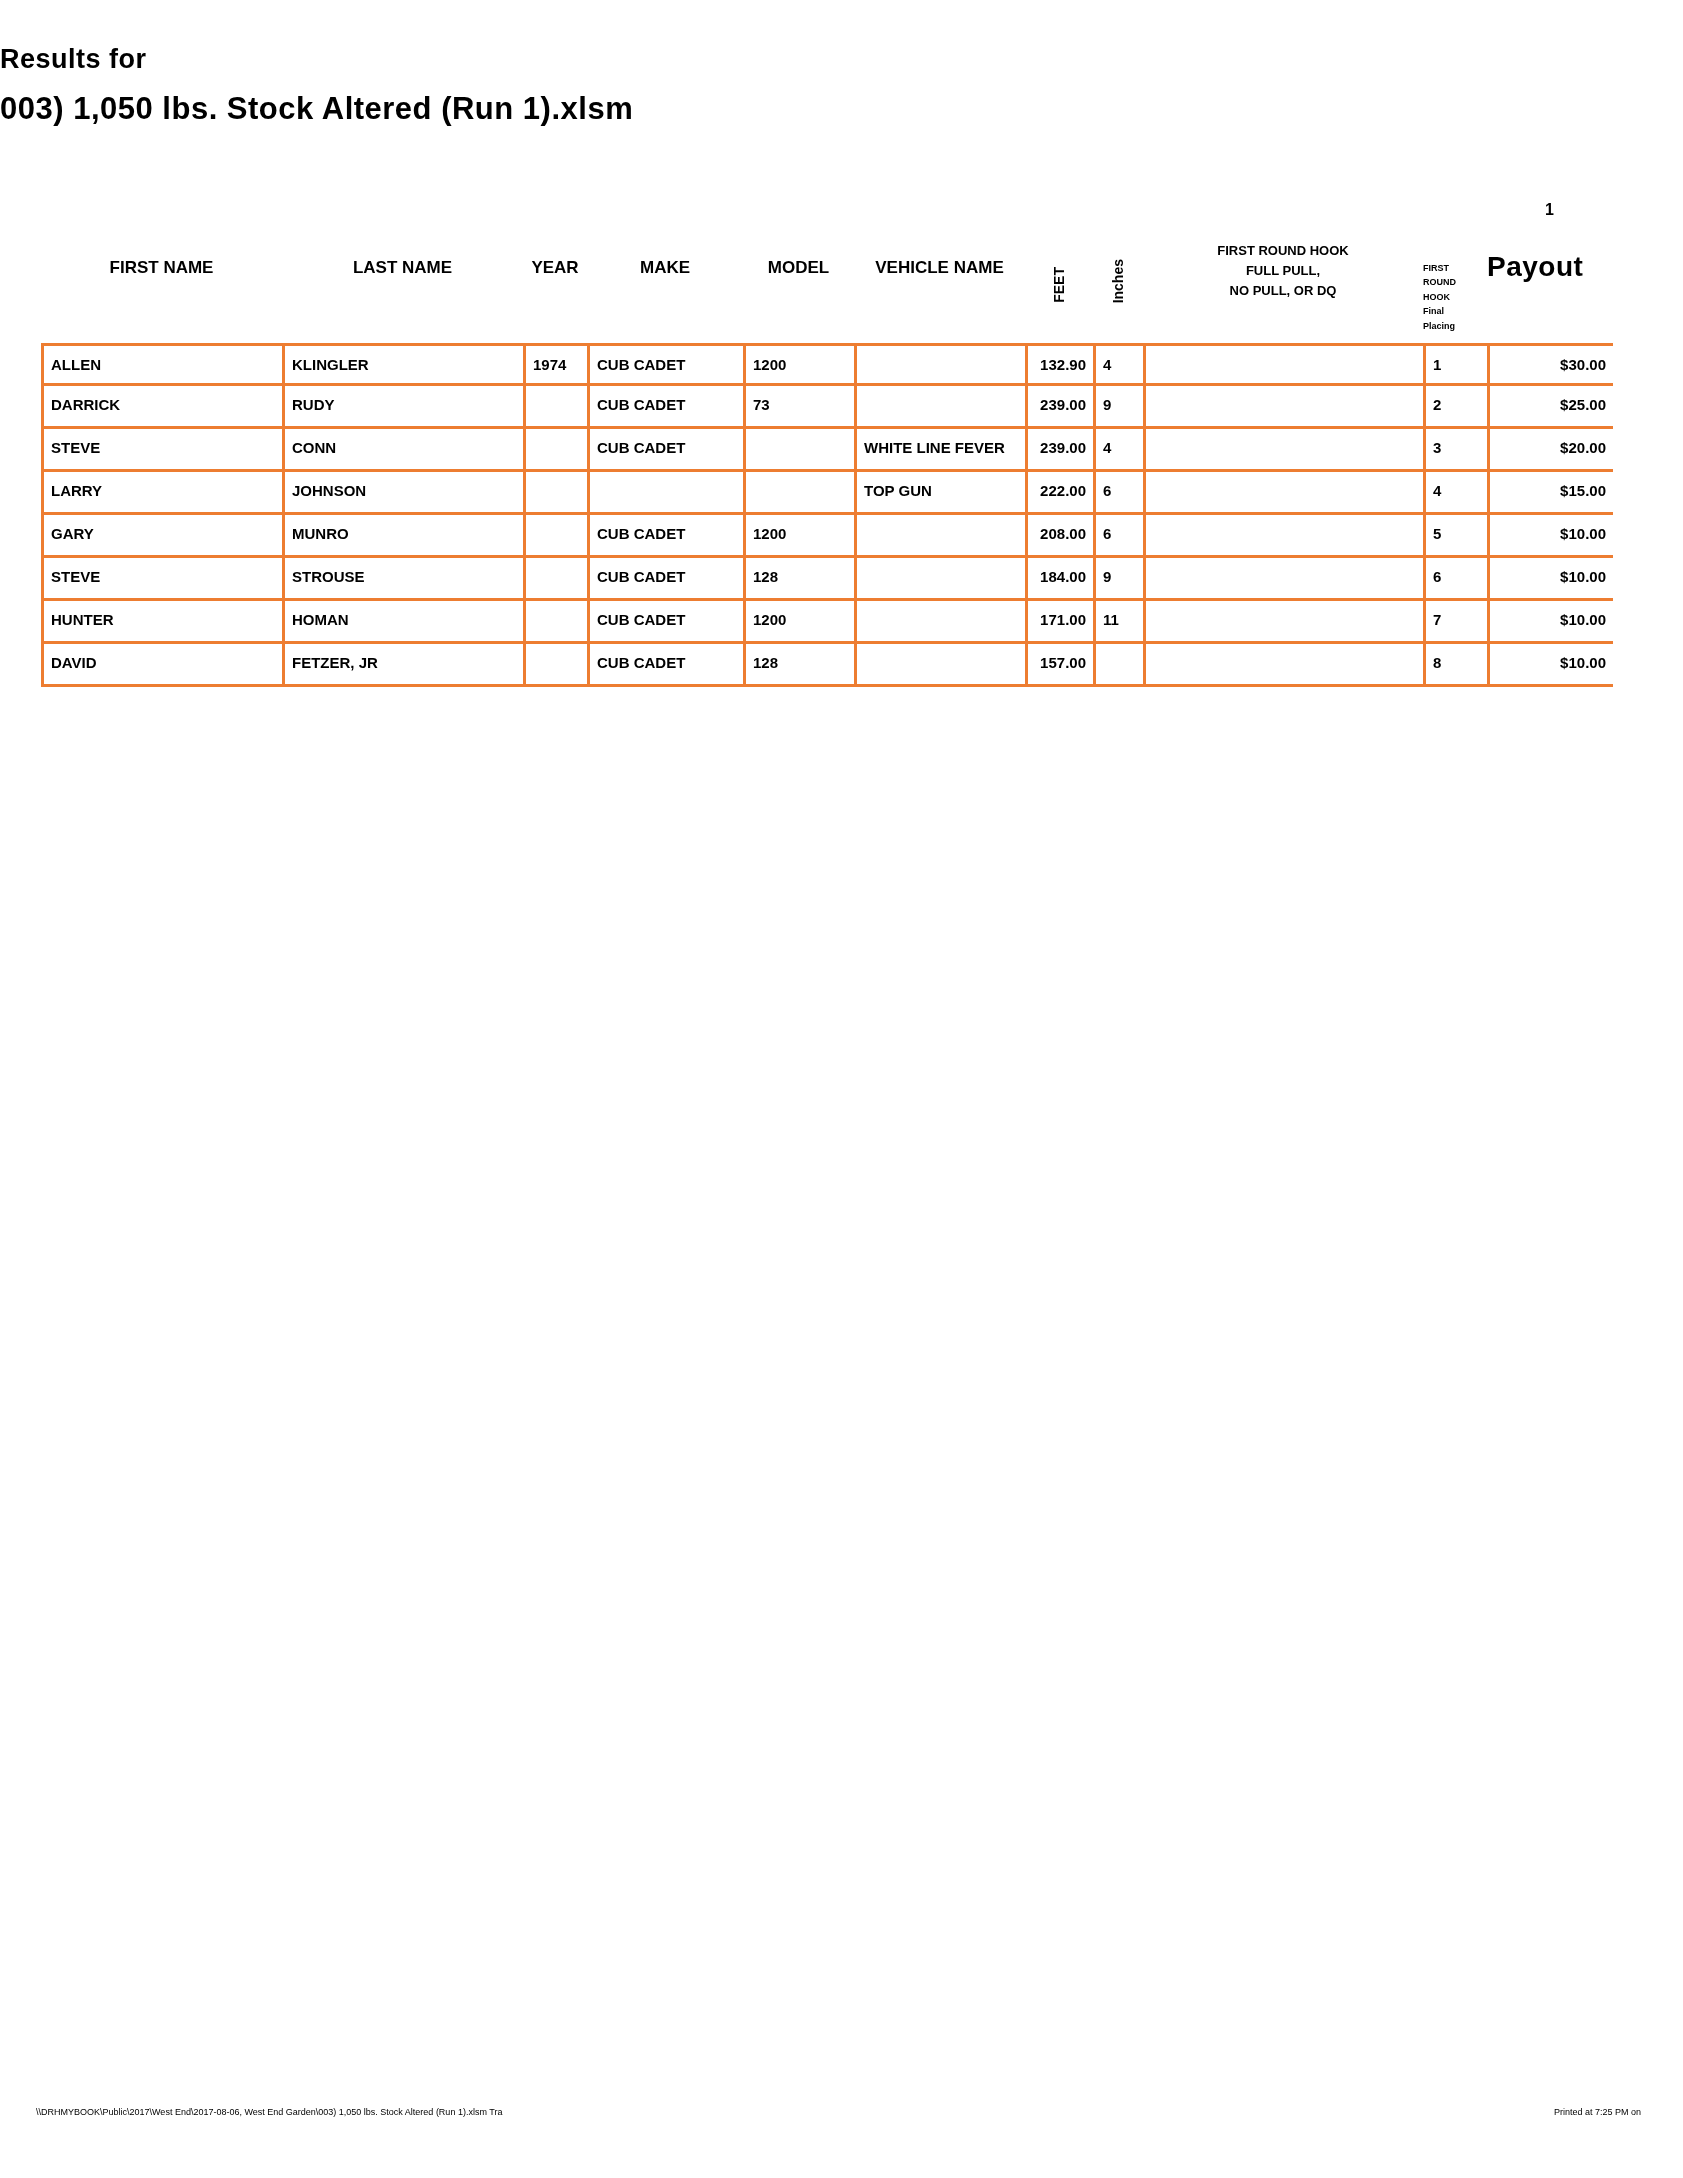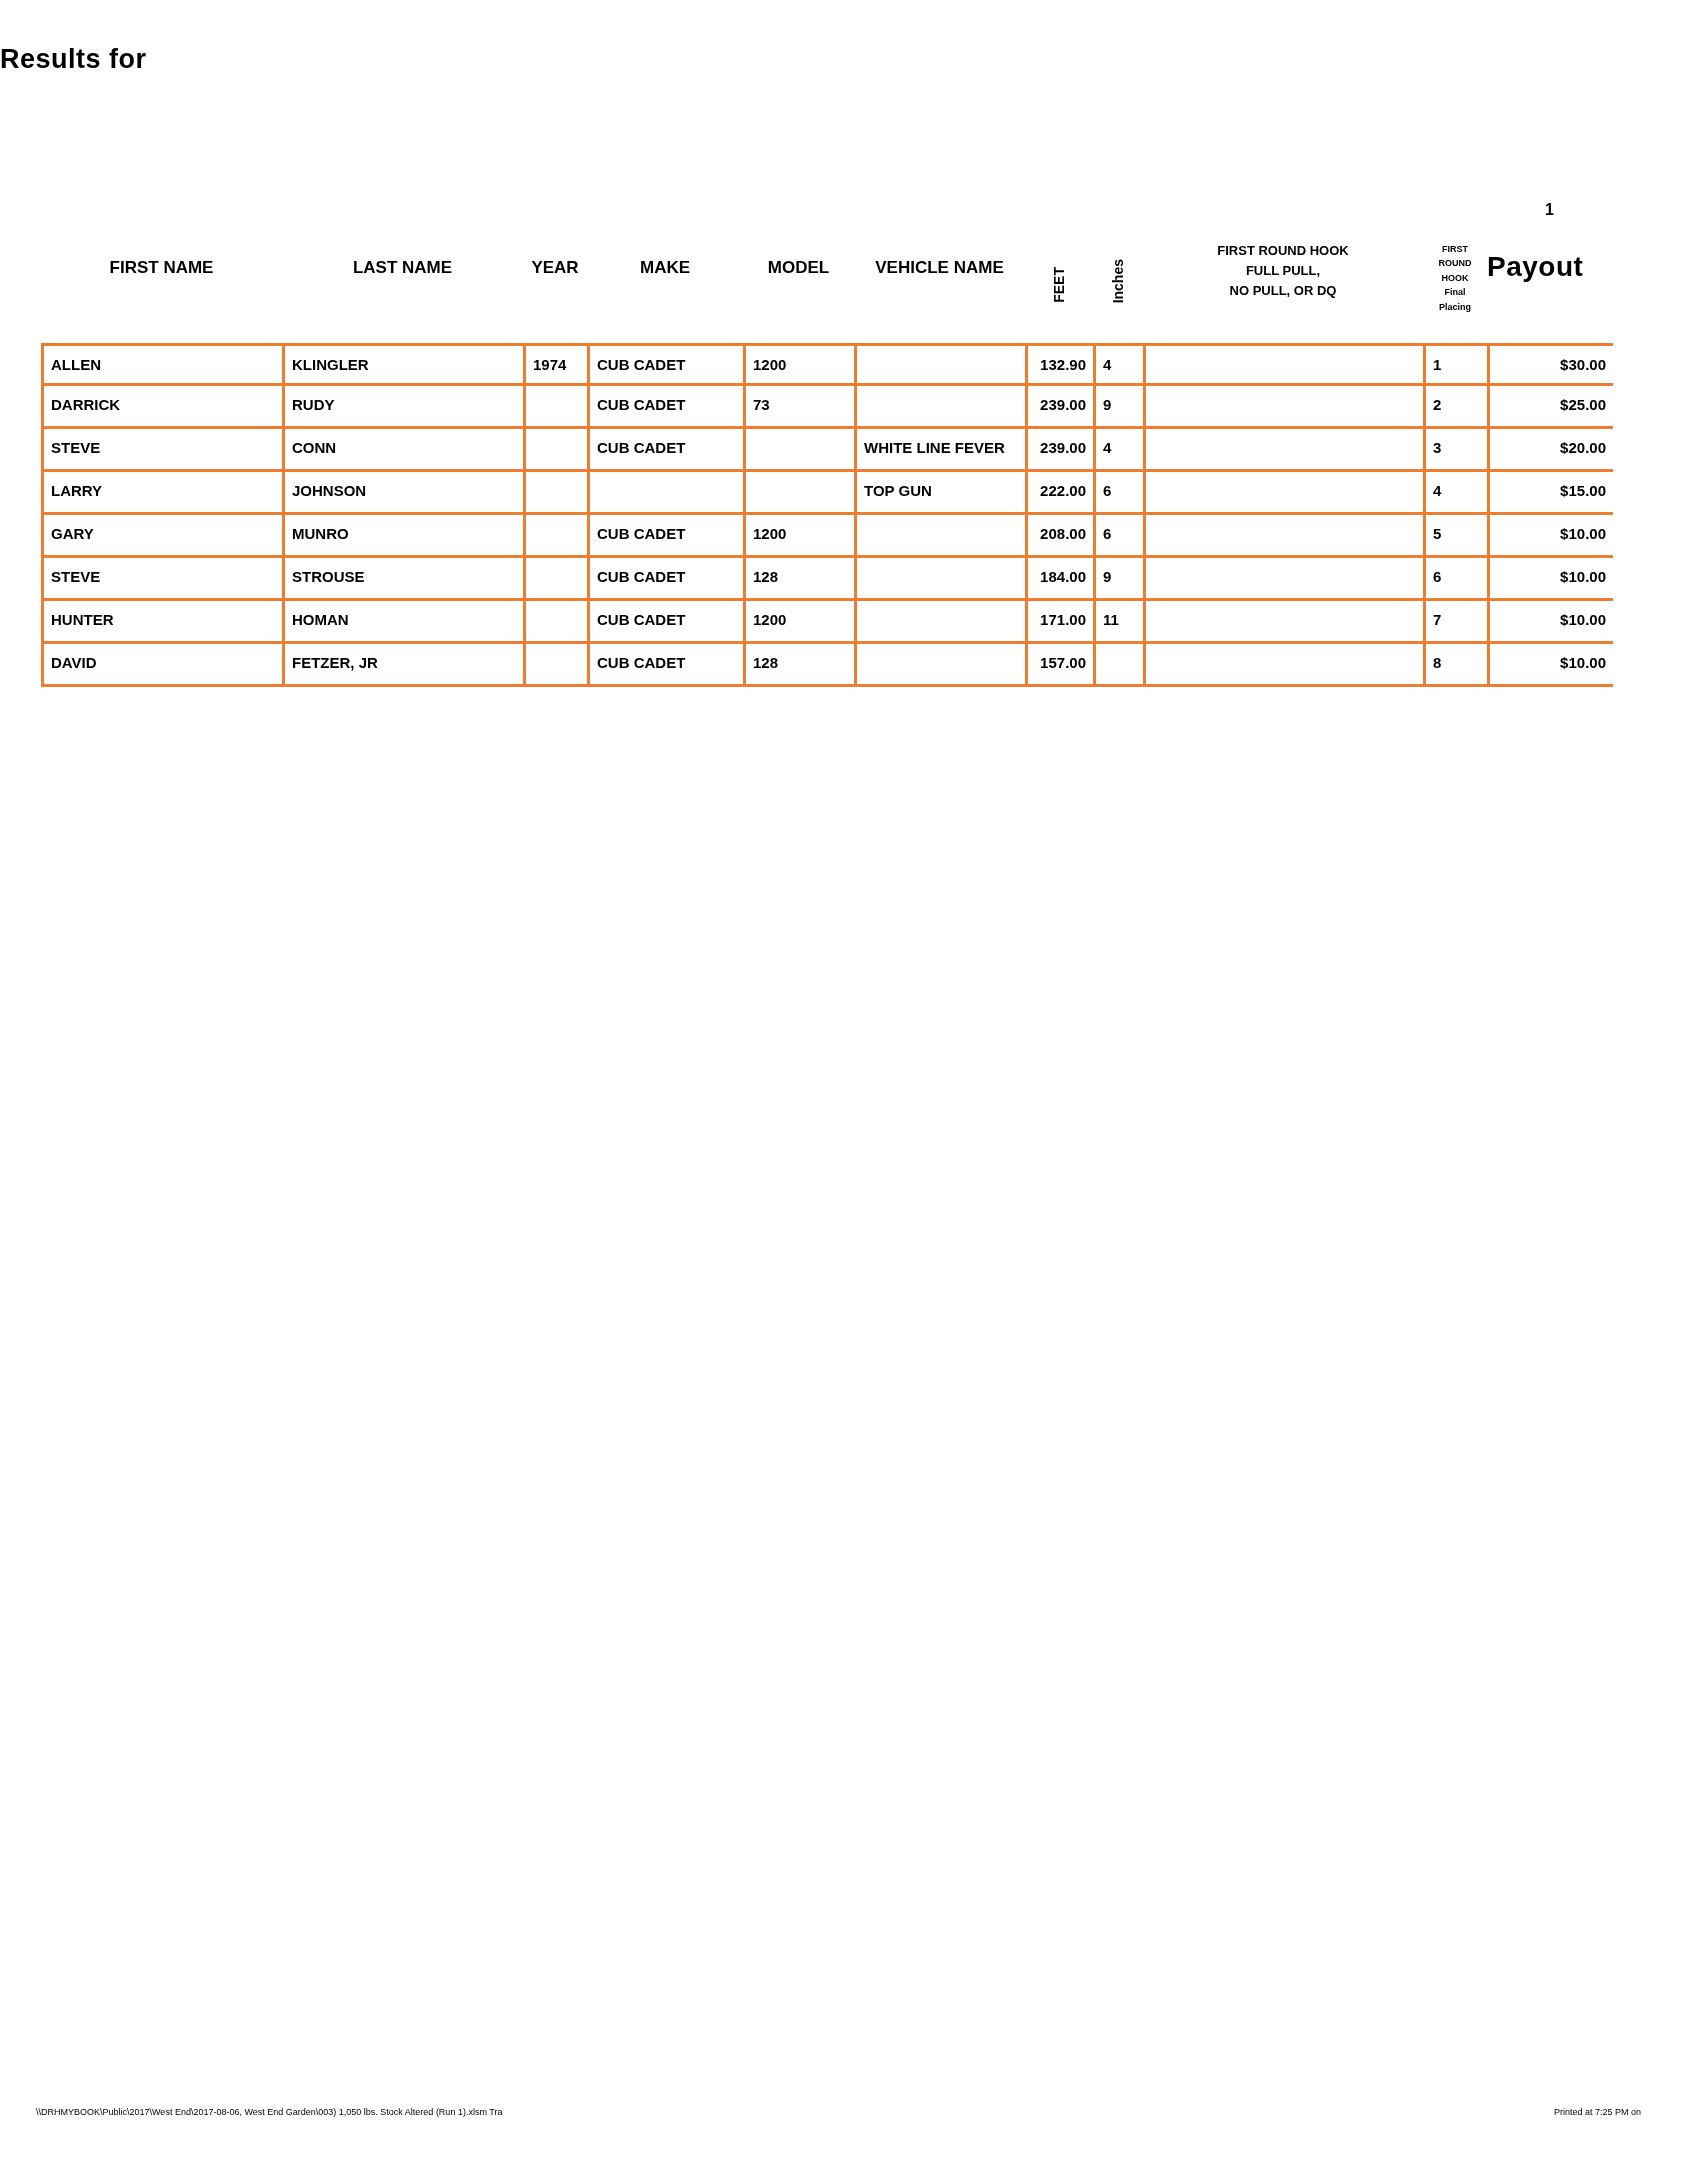--- a/index.html
+++ b/index.html
@@ -57,22 +57,21 @@
     font-size: 13px;
     line-height: 1.55;
     white-space: pre-line;
     text-align: center;
     padding-bottom: 42px;
   }
   .hc-placing {
     font-size: 9px;
     line-height: 1.6;
     white-space: pre-line;
-    text-align: center;
-    padding-bottom: 29px;
+    padding-bottom: 10px;
   }
   .hc-payout {
     font-size: 28px;
     text-align: left;
     padding-bottom: 60px;
     letter-spacing: 0.5px;
     margin-top: 37px;
   }
 
   .cell {
@@ -104,20 +103,21 @@
     top: 2107px;
     font-size: 9px;
     font-weight: normal;
   }
 </style>
 </head>
 <body>
 
 <div class="titles">
   <div class="title-line1">Results for</div>
+  <div class="title-line2">003) 1,050 lbs. Stock Altered (Run 1).xlsm</div>
 </div>
 
 <div class="page-number">1</div>
 
 <div class="table-wrap">
   <div class="hdr-grid">
     <div class="hc">FIRST NAME</div>
     <div class="hc">LAST NAME</div>
     <div class="hc">YEAR</div>
     <div class="hc">MAKE</div>

